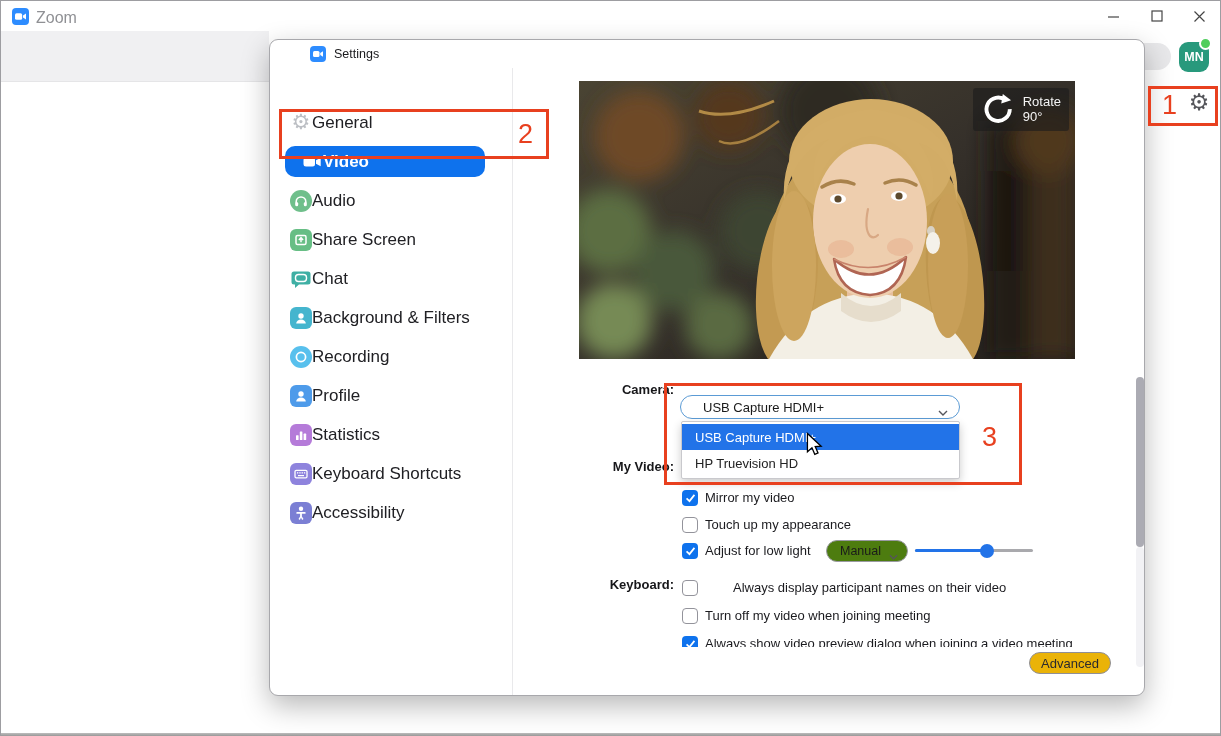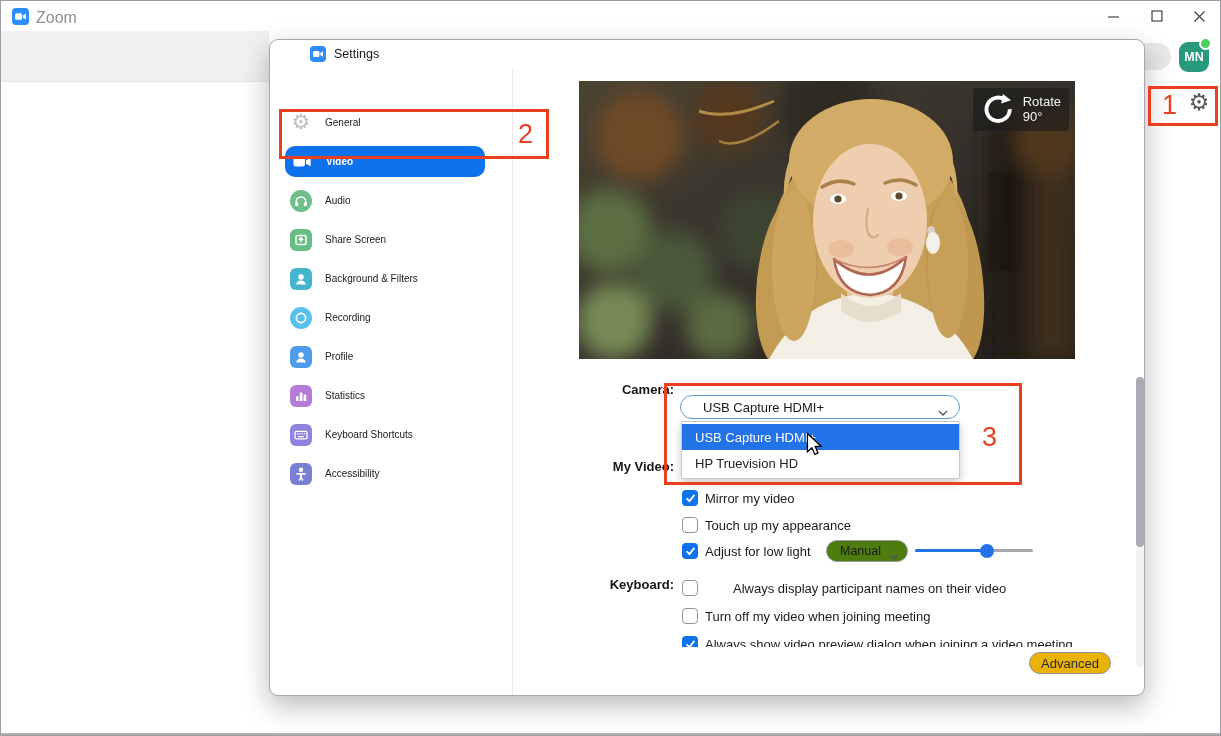--- a/index.html
+++ b/index.html
@@ -28,42 +28,42 @@
   .dialog { position:absolute; left:268px; top:38px; width:876px; height:657px; background:#fff; border:1px solid #a8a8ac; border-radius:9px; box-shadow:0 10px 28px rgba(0,0,0,.28); z-index:10; overflow:hidden; }
   .dlg-titlebar { position:absolute; left:0; top:0; width:100%; height:28px;margin-left:27px; }
   .dlg-icon { position:absolute; left:13px; top:6px; width:16px; height:16px; border-radius:4px; background:#2D8CFF; display:flex; align-items:center; justify-content:center; }
   .dlg-title { position:absolute; left:37px; top:7px; font-size:12.5px; color:#19191c; }
   .dlg-close { position:absolute; right:9px; top:4px; width:24px; height:22px; display:flex; align-items:center; justify-content:center; }
 
   .sidebar { position:absolute; left:0; top:28px; width:243px; height:629px; border-right:1px solid #e9e9eb; padding-top:35px; }
   .nav-item { height:39px; display:flex; align-items:center; padding-left:20px; }
   .nav-item .ic { width:22px; height:22px; border-radius:6px; display:flex; align-items:center; justify-content:center; flex:none; }
   .nav-item .ic.round { border-radius:50%; }
-  .nav-item .lbl { margin-left:13px; font-size:10px; color:#202024;text-align:center; }
-  .nav-item.selected { height:31px; width:200px; margin:4px 0 4px 15px; padding-left:6px; background:#0E72ED; border-radius:10px; }
+  .nav-item .lbl { margin-left:0; font-size:17px; color:#202024;text-align:center; }
+  .nav-item.selected { height:31px; width:200px; margin:4px 0 4px 15px; padding-left:16px; background:#0E72ED; border-radius:10px; }
   .nav-item.selected .lbl { color:#fff; font-weight:bold; }
   .gear-glyph { font-family:"DejaVu Sans",sans-serif; font-size:21px; color:#bcbfc4; line-height:1; }
 
   
   .preview { position:absolute; left:309px; top:41px; width:496px; height:278px; background:#2a261f; overflow:hidden; }
   .preview svg { display:block; width:100%; height:100%; }
   .rotate-ctl { position:absolute; right:6px; top:7px; display:flex; align-items:center; gap:6px; background:rgba(28,28,28,.62); color:#f4f4f4; font-size:13px; padding:3px 8px 4px 7px; border-radius:3px; }
 
   .form-label { position:absolute; left:232px; width:172px; height:20px; text-align:right; font-size:13px; font-weight:bold; color:#17171a; line-height:20px; }
 
   .cam-select { position:absolute; left:410px; top:355px; width:280px; height:24px; border:1.5px solid #5B9BD5; border-radius:12px; background:#fff; font-size:13px; color:#1a1a1a; display:flex; align-items:center; padding-left:22px; }
   .cam-select .chev { position:absolute; right:11px; top:8px; }
 
   .dropdown { position:absolute; left:411px; top:381px; width:279px; height:58px; background:#fff; border:1px solid #c9c9cd; border-radius:2px; box-shadow:0 4px 10px rgba(0,0,0,.2); padding-top:2px; z-index:20; }
   .dd-item { height:26px; display:flex; align-items:center; padding-left:13px; font-size:13px; color:#222; }
   .dd-item.hl { background:#2273E8; color:#fff; }
 
   .cursor-arrow { position:absolute; left:536px; top:392px; z-index:65; }
 
-  .cb-row { position:absolute; display:flex; align-items:center; }
+  .cb-row { position:absolute; display:flex; align-items:flex-start; }
   .cb { width:16px; height:16px; border-radius:4px; flex:none; display:flex; align-items:center; justify-content:center; }
   .cb.on { background:#0E72ED; }
   .cb.off { background:#fff; border:1.5px solid #93939b; }
   .cb-lbl { margin-left:7px; font-size:13px; color:#1b1b1f; white-space:nowrap; }
 
   .mode-select { position:absolute; left:556px; top:500px; width:82px; height:22px; border:1px solid #9a9aa2; border-radius:11px; background:#4d7c0f; font-size:12.5px; color:#1a1a1a; display:flex; align-items:center; padding-left:13px; }
   .mode-select .chev { position:absolute; right:9px; top:8px; }
 
   .slider { position:absolute; left:645px; top:509px; width:118px; height:3px; background:#a9a9ad; border-radius:2px; }
   .slider .fill { position:absolute; left:0; top:0; height:3px; width:72px; background:#2273E8; border-radius:2px; }
@@ -159,20 +159,29 @@
         <span class="lbl">Audio</span>
       </div>
       <div class="nav-item">
         <span class="ic" style="background:#67BE85;">
           <svg width="20" height="20" viewBox="0 0 20 20">
               <rect x="5" y="5.5" width="10" height="9" rx="1.5" fill="none" stroke="#fff" stroke-width="1.5"></rect>
               <path d="M10 12.3V8 M7.9 9.9 10 7.7l2.1 2.2" fill="none" stroke="#fff" stroke-width="1.5"></path>
             </svg>
         </span>
         <span class="lbl">Share Screen</span>
+      </div>
+      <div class="nav-item">
+        <span class="ic">
+          <svg width="22" height="22" viewBox="0 0 22 22">
+              <path d="M4 3.5h14a2.5 2.5 0 0 1 2.5 2.5v8a2.5 2.5 0 0 1-2.5 2.5H9l-4 3.5v-3.5H4A2.5 2.5 0 0 1 1.5 14V6A2.5 2.5 0 0 1 4 3.5Z" fill="#3FAFA4"></path>
+              <rect x="5.5" y="6.5" width="11" height="7" rx="3" fill="none" stroke="#fff" stroke-width="1.4"></rect>
+            </svg>
+        </span>
+        <span class="lbl">Chat</span>
       </div>
       <div class="nav-item">
         <span class="ic" style="background:#45B5CE;">
           <svg width="20" height="20" viewBox="0 0 20 20">
               <circle cx="10" cy="8" r="2.7" fill="#fff"></circle>
               <path d="M5.2 15.6a4.8 4 0 0 1 9.6 0Z" fill="#fff"></path>
             </svg>
         </span>
         <span class="lbl">Background &amp; Filters</span>
       </div>

